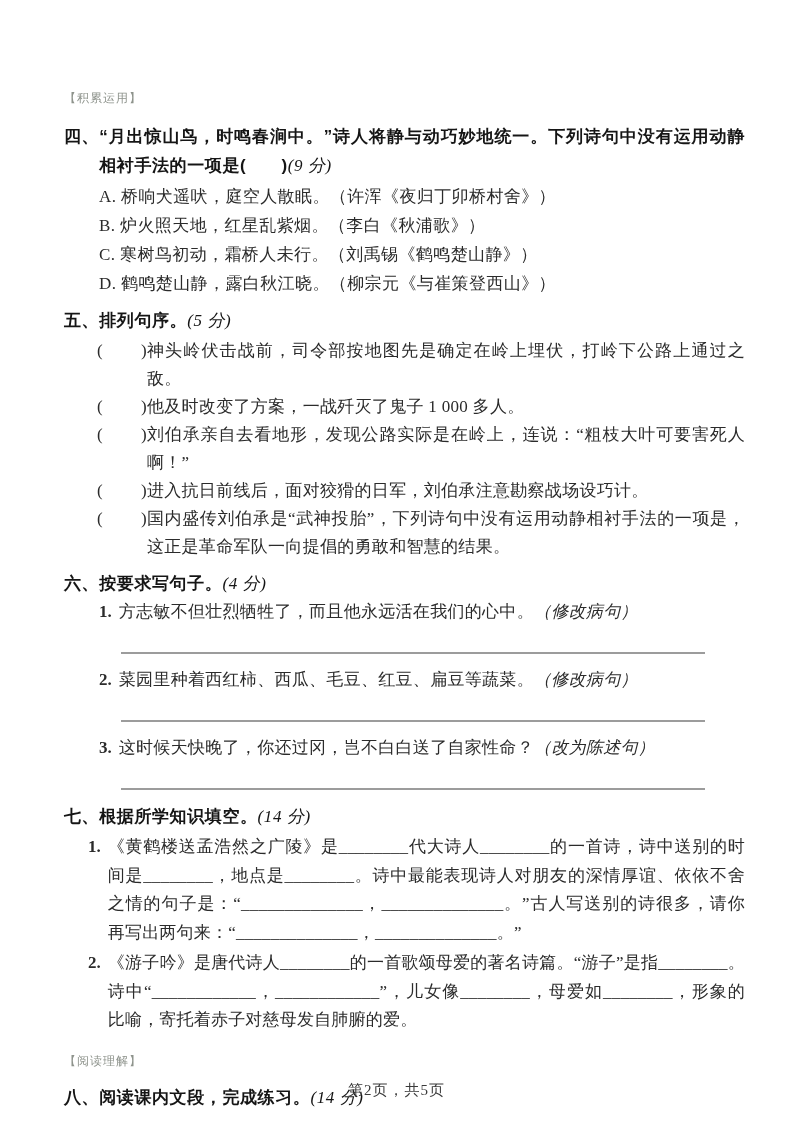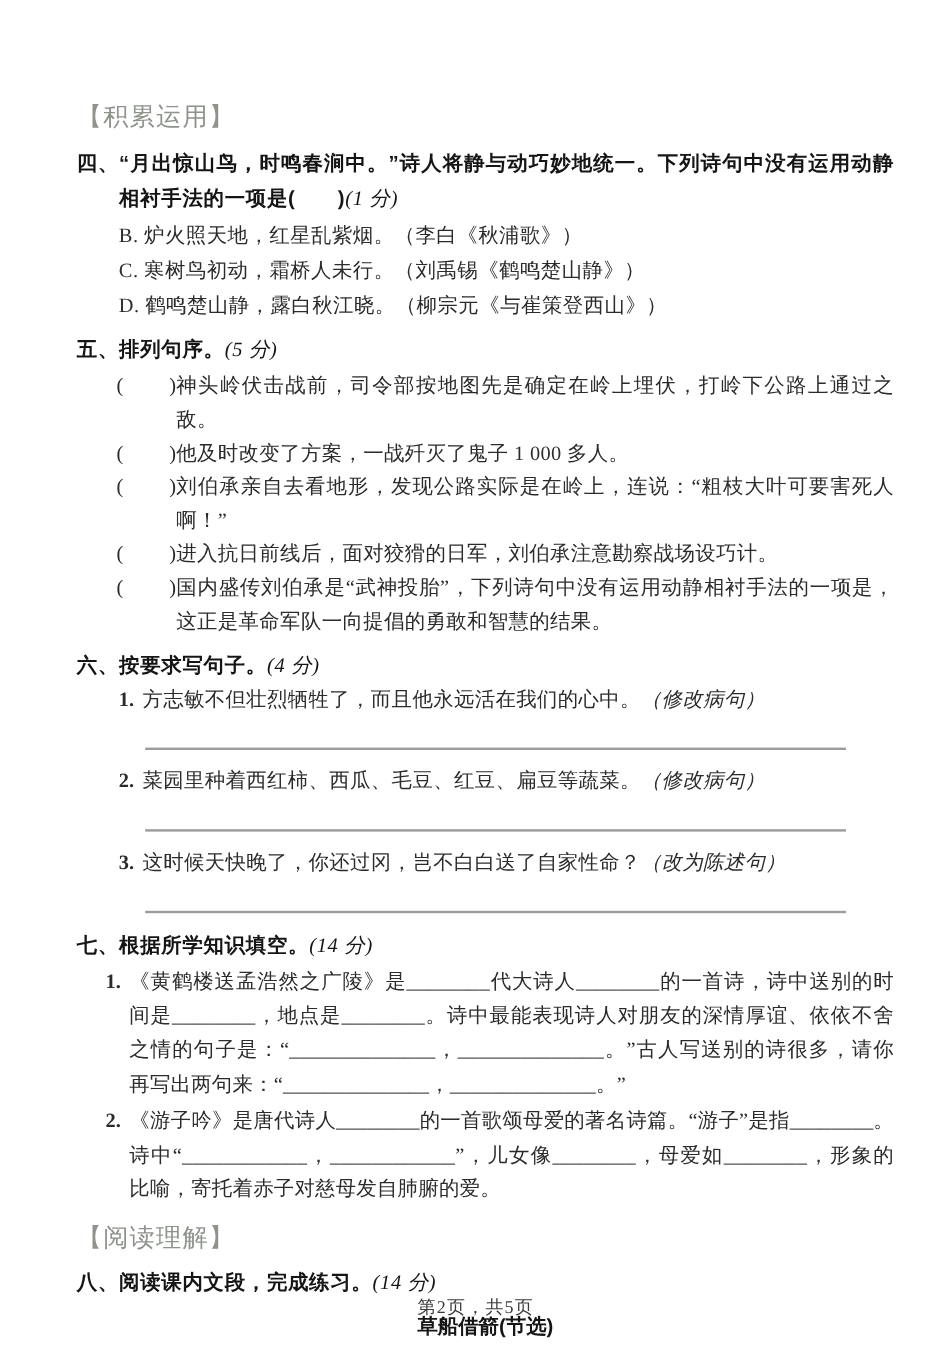--- a/index.html
+++ b/index.html
@@ -12,21 +12,21 @@
     font-family: "Liberation Serif", "DejaVu Serif", serif;
     color: #2b2b2b;
     font-size: 17px;
     line-height: 28px;
     padding: 84px 48px 0 64px;
     overflow: hidden;
   }
   .section-label {
     color: #8e938c;
     font-family: "Liberation Sans", "DejaVu Sans", sans-serif;
-    font-size: 21px;
+    font-size: 12px;
     letter-spacing: 1px;
     margin-bottom: 10px;
   }
   .hd {
     display: flex;
     font-family: "Liberation Sans", "DejaVu Sans", sans-serif;
     font-weight: 700;
     color: #151515;
     letter-spacing: 0.6px;
     margin-top: 8px;
@@ -82,23 +82,24 @@
 </style>
 </head>
 <body>
 
 <div class="page">
 
   <div class="section-label">【积累运用】</div>
 
   <div class="hd">
     <span class="hd-num">四、</span>
-    <span class="hd-txt"><span>“月出惊山鸟，时鸣春涧中。”诗人将静与动巧妙地统一。下列诗句中没有运用动静相衬手法的一项是(　　)</span><span class="score">(1 分)</span></span>
+    <span class="hd-txt"><span>“月出惊山鸟，时鸣春涧中。”诗人将静与动巧妙地统一。下列诗句中没有运用动静相衬手法的一项是(　　)</span><span class="score">(9 分)</span></span>
   </div>
   <div class="opt-list">
+    <div class="opt">A. 桥响犬遥吠，庭空人散眠。（许浑《夜归丁卯桥村舍》）</div>
     <div class="opt">B. 炉火照天地，红星乱紫烟。（李白《秋浦歌》）</div>
     <div class="opt">C. 寒树鸟初动，霜桥人未行。（刘禹锡《鹤鸣楚山静》）</div>
     <div class="opt">D. 鹤鸣楚山静，露白秋江晓。（柳宗元《与崔策登西山》）</div>
   </div>
 
   <div class="hd">
     <span class="hd-num">五、</span>
     <span class="hd-txt"><span>排列句序。</span><span class="score">(5 分)</span></span>
   </div>
   <div class="seq-list">

